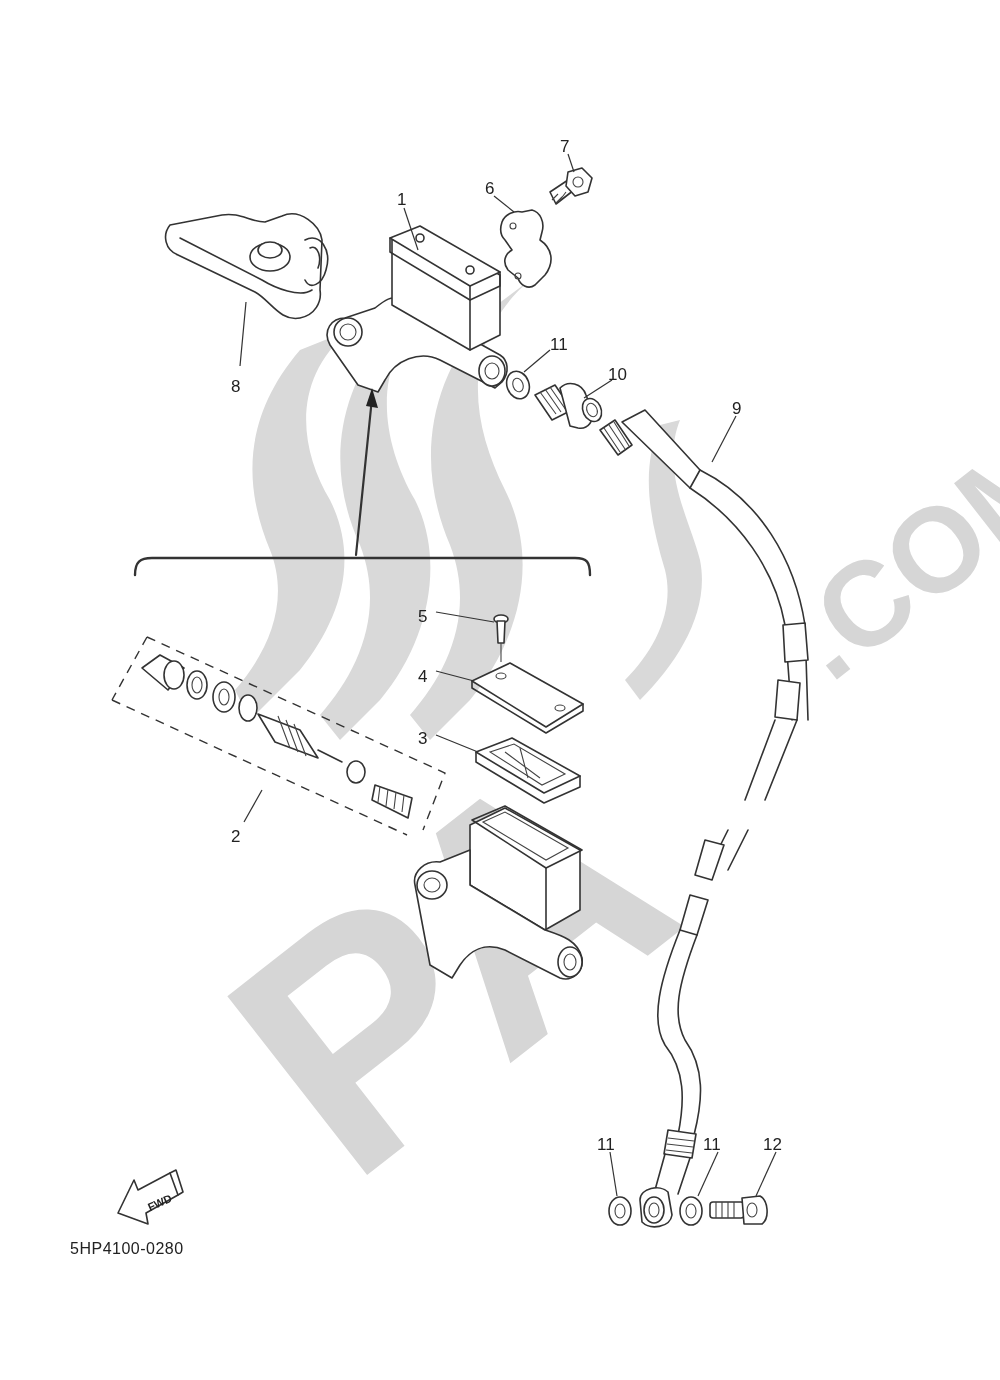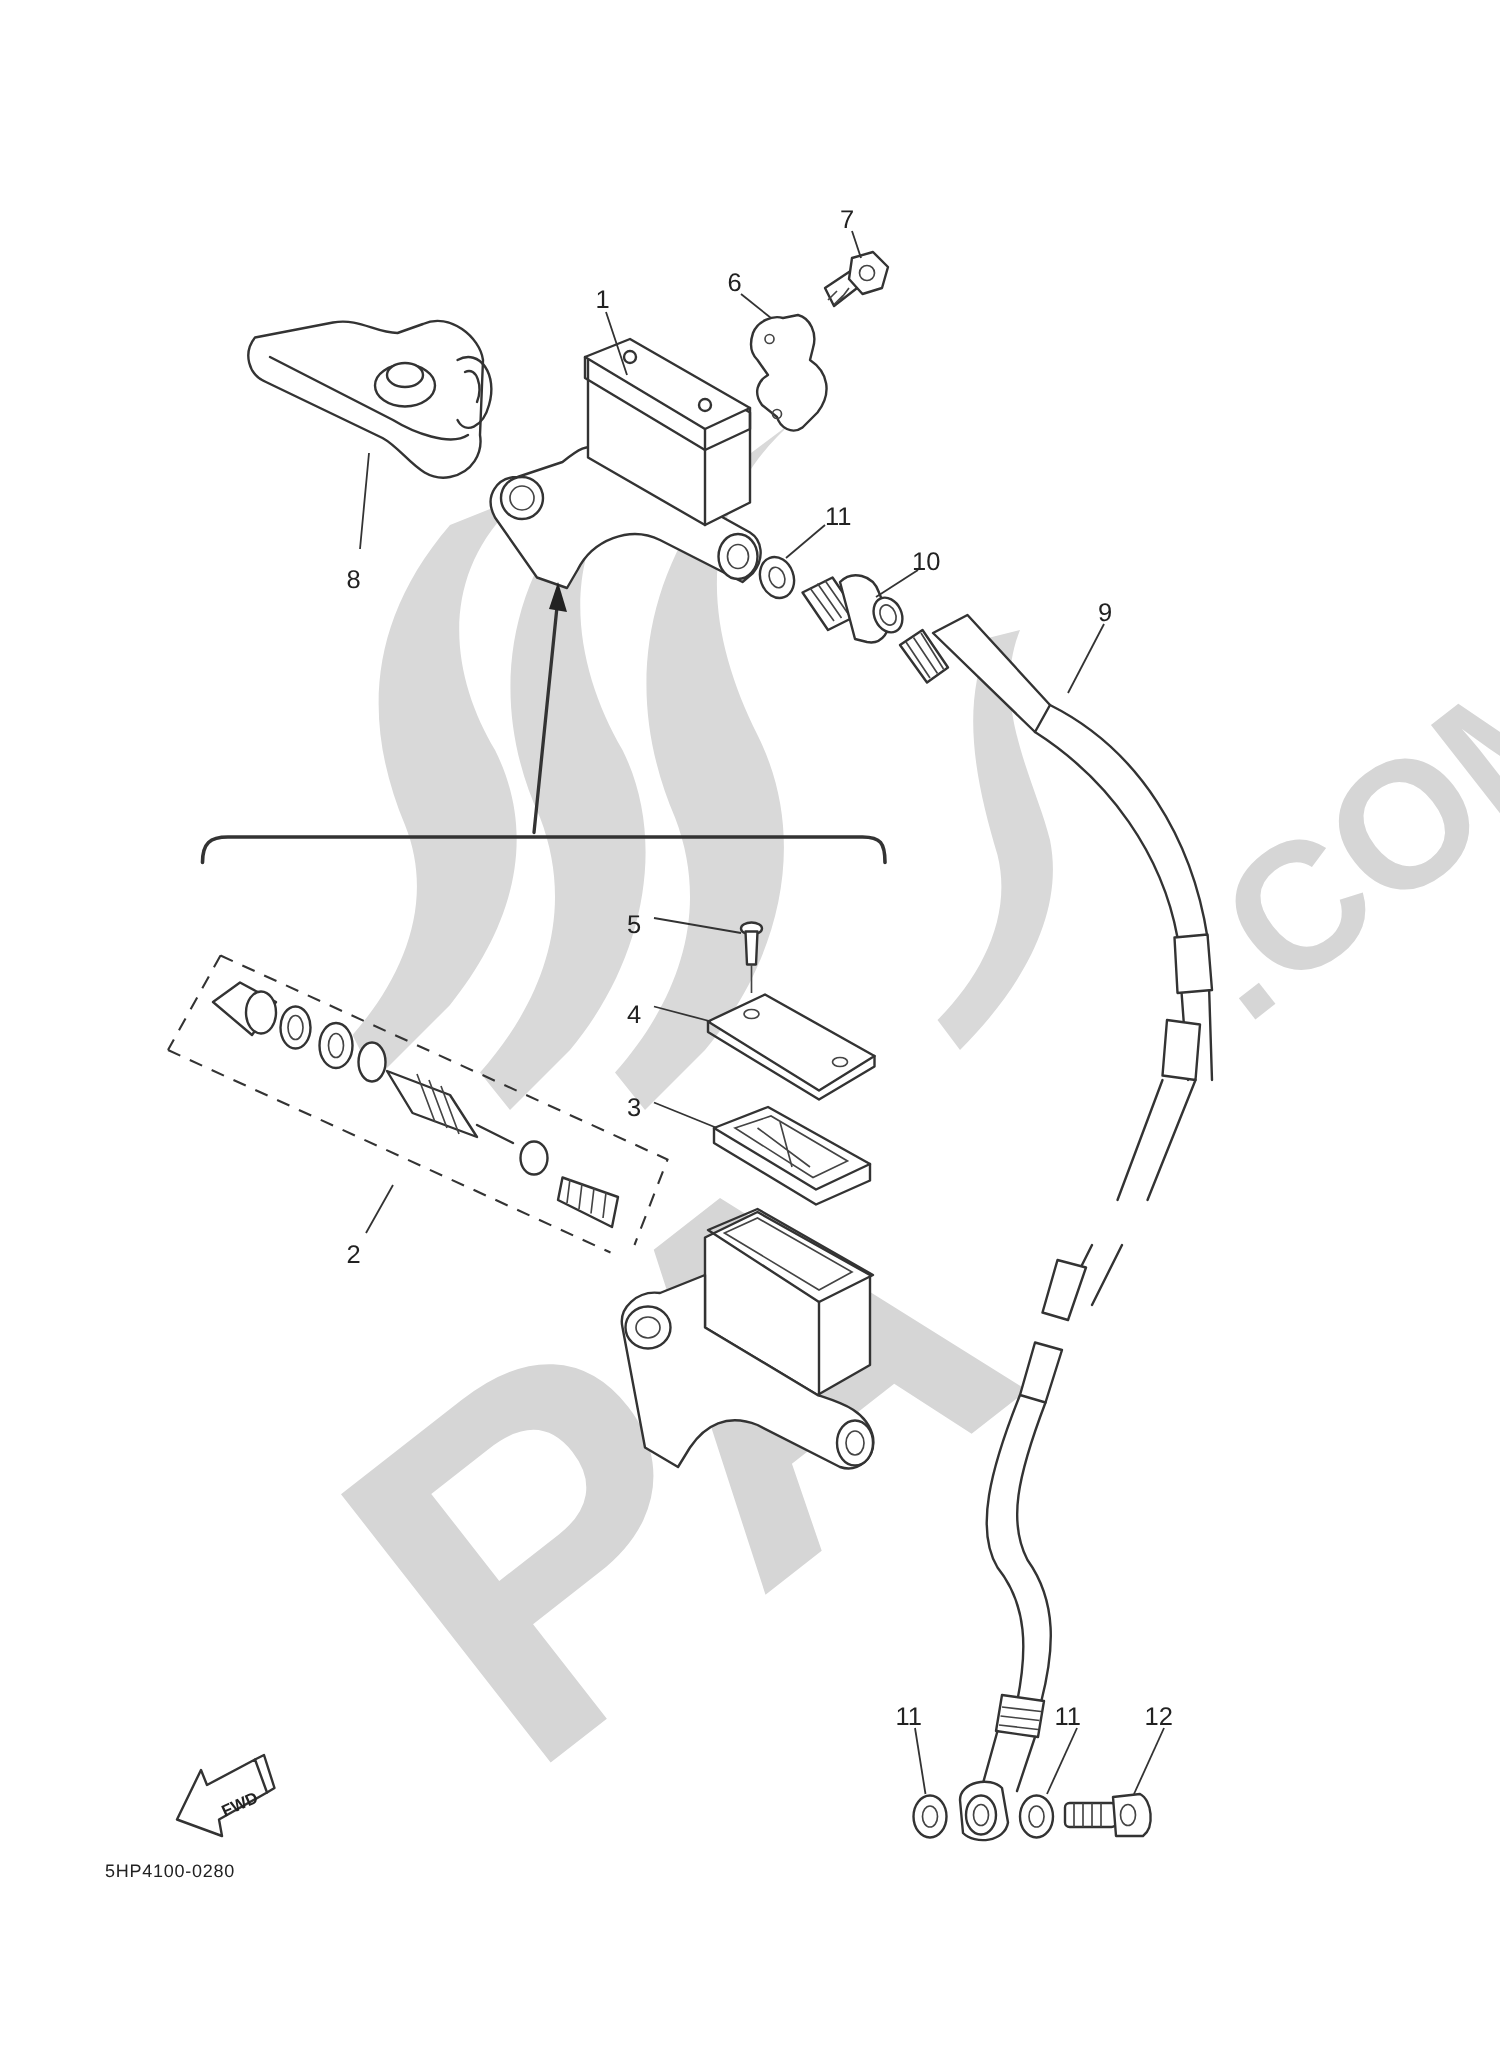--- a/index.html
+++ b/index.html
@@ -7,21 +7,21 @@
          font-family: "Liberation Sans", sans-serif; }
   #canvas { position: absolute; left: 0; top: 0; width: 1000px; height: 1380px; }
   .wm { fill: #d9d9d9; }
   .wm-text { fill: #d6d6d6; font-family: "Liberation Sans", sans-serif; font-weight: bold; }
   .ln { fill: none; stroke: #333; stroke-width: 1.6; stroke-linejoin: round; stroke-linecap: round; }
   .lnf { fill: #fff; stroke: #333; stroke-width: 1.6; stroke-linejoin: round; }
   .thin { fill: none; stroke: #444; stroke-width: 1.1; }
   .leader { fill: none; stroke: #333; stroke-width: 1.2; }
   .dash { fill: none; stroke: #333; stroke-width: 1.4; stroke-dasharray: 9 7; }
   .callout { font-family: "Liberation Sans", sans-serif; font-size: 17px; fill: #222; }
-  .diagram-code { position: absolute; left: 70px; top: 1240px; font-size: 12px; color: #222;
+  .diagram-code { position: absolute; left: 70px; top: 1240px; font-size: 16px; color: #222;
                   letter-spacing: 0.5px; font-family: "Liberation Sans", sans-serif; }
 </style>
 </head>
 <body>
 
 <svg id="canvas" viewBox="0 0 1000 1380" xmlns="http://www.w3.org/2000/svg">
 
   <g>
 
     <path class="wm" d="M350,330 C290,380 300,450 330,500 C360,560 340,620 300,670 L250,720 L235,690 C270,650 290,600 270,550 C245,490 240,420 300,350 Z"></path>

